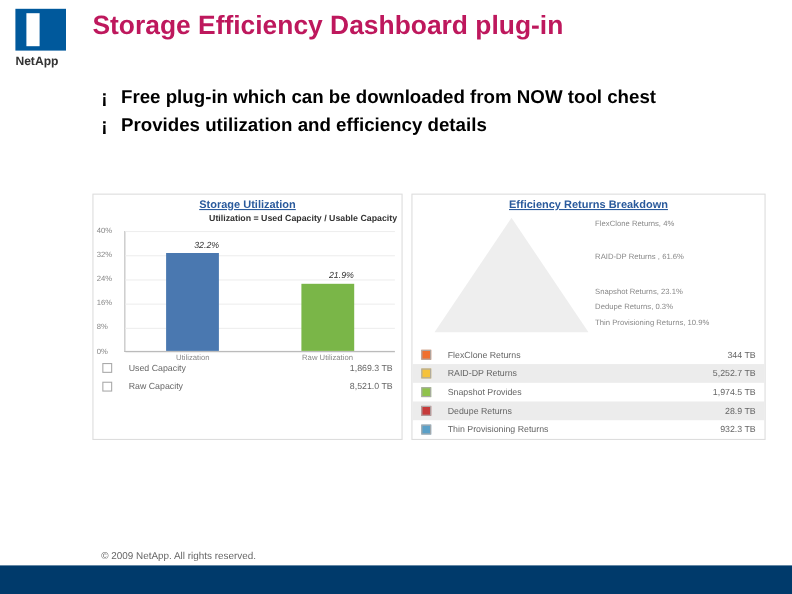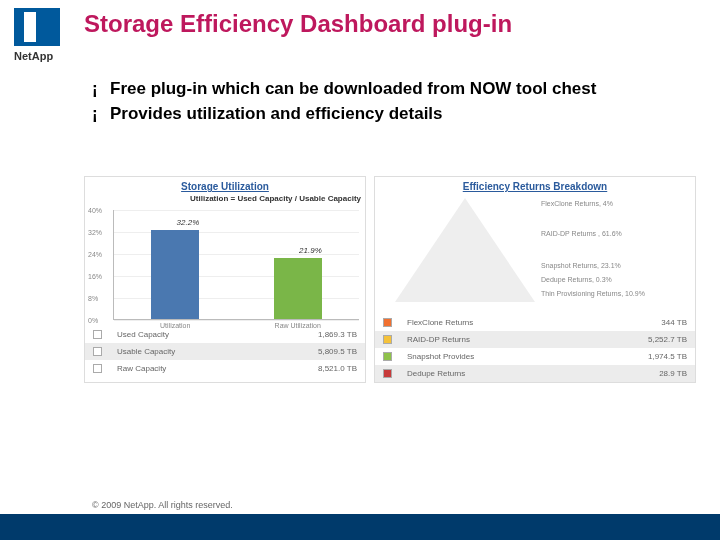--- a/index.html
+++ b/index.html
@@ -212,27 +212,20 @@
         </div>
       </div>
     <div id="left-legend">
         <div class="legend-row">
           <div class="lg-left">
             <span class="sw" style="background: rgb(255, 255, 255);"></span>
             <span>Used Capacity</span>
           </div>
           <span>1,869.3 TB</span>
         </div>
-        <div class="legend-row alt">
-          <div class="lg-left">
-            <span class="sw" style="background: rgb(255, 255, 255);"></span>
-            <span>Usable Capacity</span>
-          </div>
-          <span>5,809.5 TB</span>
-        </div>
         <div class="legend-row">
           <div class="lg-left">
             <span class="sw" style="background: rgb(255, 255, 255);"></span>
             <span>Raw Capacity</span>
           </div>
           <span>8,521.0 TB</span>
         </div>
       </div>
   </div>
 
@@ -268,19 +261,26 @@
           </div>
           <span>1,974.5 TB</span>
         </div>
         <div class="legend-row alt">
           <div class="lg-left">
             <span class="sw" style="background: rgb(199, 58, 58);"></span>
             <span>Dedupe Returns</span>
           </div>
           <span>28.9 TB</span>
         </div>
+        <div class="legend-row">
+          <div class="lg-left">
+            <span class="sw" style="background: rgb(90, 160, 200);"></span>
+            <span>Thin Provisioning Returns</span>
+          </div>
+          <span>932.3 TB</span>
+        </div>
       </div>
   </div>
 
 </div>
 
 <div class="copyright">© 2009 NetApp.  All rights reserved.</div>
 <div class="footer"></div>
 
 </body></html>

